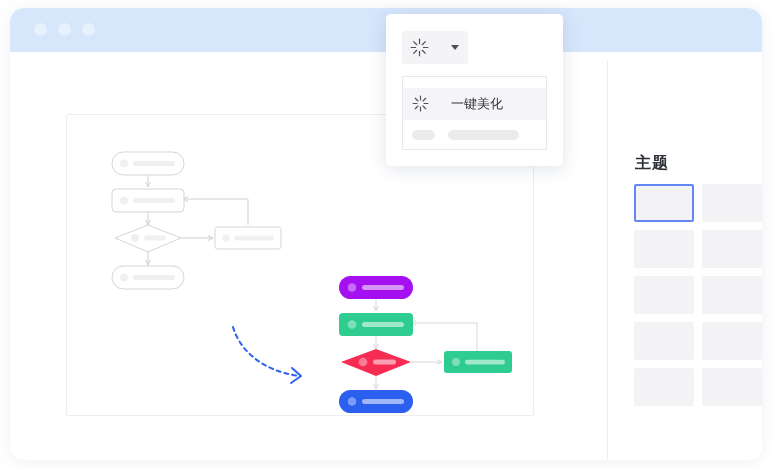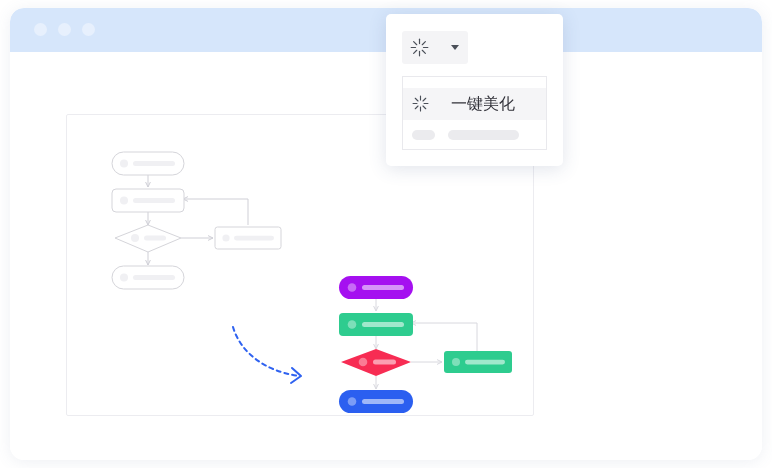--- a/index.html
+++ b/index.html
@@ -173,21 +173,21 @@
   }
   #menu-item-beautify {
     height: 32px;
     background: #f5f5f7;
     display: flex;
     align-items: center;
     padding-left: 9px;
     box-sizing: border-box;
   }
   #menu-item-beautify .menu-label {
-    font-size: 16px;
+    font-size: 13px;
     color: #303038;
     margin-left: 20px;
   }
   #menu-item-placeholder {
     height: 29px;
     display: flex;
     align-items: center;
     padding-left: 9px;
     gap: 13px;
     box-sizing: border-box;
@@ -314,20 +314,35 @@
 
           <g>
             <rect x="377" y="236" width="68" height="22" rx="3" ry="3" fill="#2ecc8f"></rect>
             <circle cx="389" cy="247" r="4" fill="#ffffff" fill-opacity="0.38"></circle>
             <rect x="398" y="244.8" width="40" height="4.6" rx="2.3" fill="#ffffff" fill-opacity="0.55"></rect>
           </g>
         </g>
       </svg>
     </div>
 
+    <div id="theme-panel">
+      <div id="theme-title">主题</div>
+      <div id="theme-grid">
+        <div class="theme-swatch selected"></div>
+        <div class="theme-swatch"></div>
+        <div class="theme-swatch"></div>
+        <div class="theme-swatch"></div>
+        <div class="theme-swatch"></div>
+        <div class="theme-swatch"></div>
+        <div class="theme-swatch"></div>
+        <div class="theme-swatch"></div>
+        <div class="theme-swatch"></div>
+        <div class="theme-swatch"></div>
+      </div>
+    </div>
 
   </div>
 </div>
 
 <div id="beautify-popup">
 
   <div id="beautify-trigger">
     <span class="burst-icon">
       <svg width="19" height="19" viewBox="0 0 24 24">
         <g stroke="#4a4f58" stroke-width="1.5" stroke-linecap="round">

